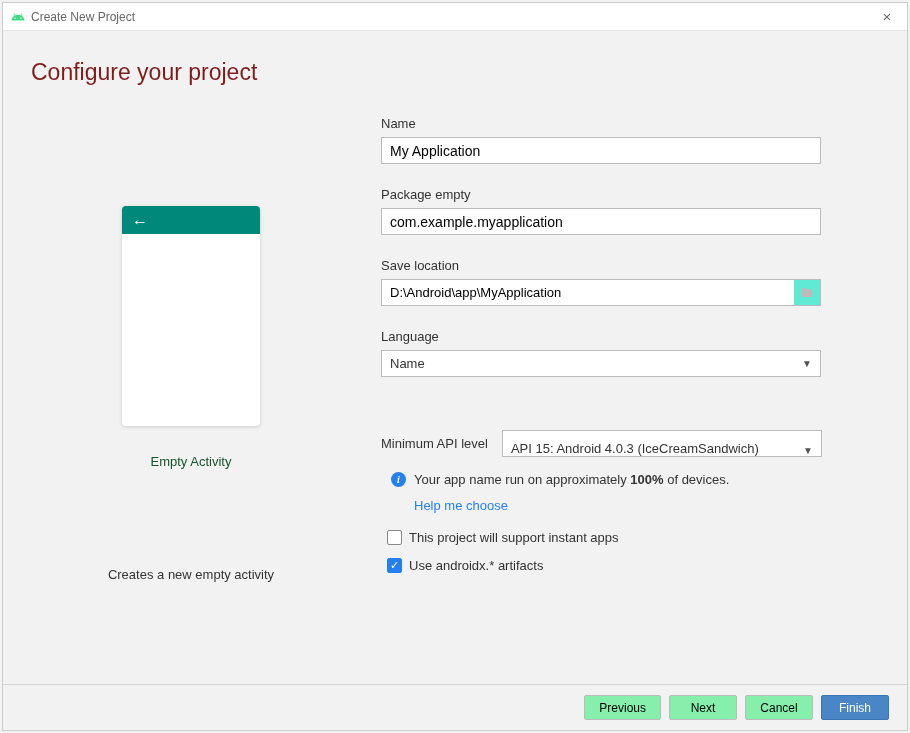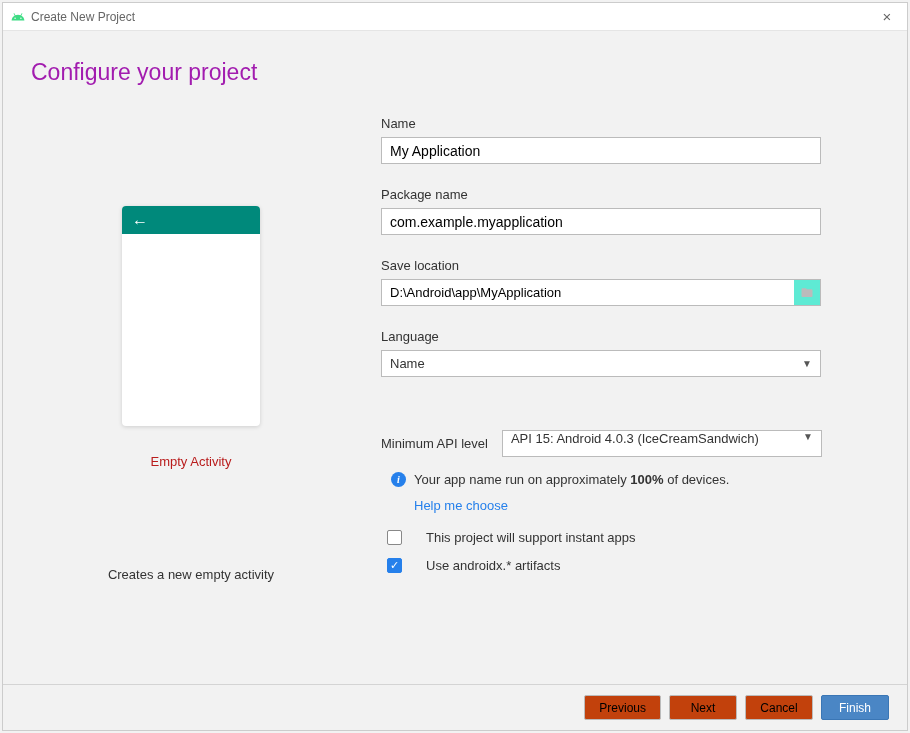--- a/index.html
+++ b/index.html
@@ -51,21 +51,21 @@
       flex: 1;
       background: #f2f2f2;
       display: flex;
       flex-direction: column;
       overflow: hidden;
     }
     .page-title {
       font-size: 23px;
       font-weight: normal;
       padding: 28px 28px 20px 28px;
-      color: #a21caf;
+      color: #7f1d1d;
     }
     .content {
       flex: 1;
       display: flex;
       padding: 0 28px;
       gap: 30px;
     }
     .left-col {
       width: 320px;
       display: flex;
@@ -88,21 +88,21 @@
       align-items: center;
       padding-left: 10px;
     }
     .phone-back-arrow {
       color: #fff;
       font-size: 16px;
     }
     .template-name {
       margin-top: 28px;
       font-size: 13px;
-      color: #b91c1c;
+      color: #14532d;
     }
     .template-desc {
       margin-top: 98px;
       font-size: 13px;
       color: #333;
     }
     .right-col {
       flex: 1;
       display: flex;
       flex-direction: column;
@@ -172,21 +172,21 @@
       margin-bottom: 8px;
     }
     .api-select {
       width: 320px;
       height: 27px;
       border: 1px solid #bbb;
       padding: 0 8px;
       font-size: 13px;
       background: #fff;
       display: flex;
-      align-items: flex-start;
+      align-items: flex-end;
       justify-content: space-between;
       cursor: pointer;
     }
     .info-row {
       display: flex;
       align-items: center;
       padding-left: 10px;
       font-size: 13px;
       color: #333;
       margin-bottom: 4px;
@@ -209,21 +209,21 @@
     .help-link {
       color: #2680eb;
       padding-left: 33px;
       margin-bottom: 10px;
       cursor: pointer;
       font-size: 13px;
     }
     .checkbox-row {
       display: flex;
       align-items: flex-start;
-      gap: 24px;
+      gap: 7px;
       padding-left: 6px;
       margin-bottom: 6px;
       font-size: 13px;
     }
     .checkbox {
       width: 15px;
       height: 15px;
       border: 1px solid #888;
       border-radius: 2px;
       background: #fff;
@@ -247,21 +247,21 @@
       justify-content: flex-end;
       gap: 8px;
       padding-right: 18px;
     }
     .btn {
       height: 25px;
       min-width: 68px;
       padding: 0 14px;
       font-size: 12px;
       border: 1px solid #bbb;
-      background: #c2410c;
+      background: #86efac;
       cursor: pointer;
       border-radius: 2px;
     }
     .btn-primary {
       background: #4a86c5;
       border-color: #3a76b5;
       color: #fff;
     }
     .bold { font-weight: 600; }
   </style>
@@ -294,21 +294,21 @@
       </div>
 
       <div class="right-col">
 
         <div class="field-group">
           <label class="field-label">Name</label>
           <input class="text-input" type="text" value="My Application" style="">
         </div>
 
         <div class="field-group">
-          <label class="field-label">Package name</label>
+          <label class="field-label">Package empty</label>
           <input class="text-input" type="text" value="com.example.myapplication" style="">
         </div>
 
         <div class="field-group">
           <label class="field-label">Save location</label>
           <div class="input-with-icon">
             <input type="text" value="D:\Android\app\MyApplication" style="">
             <span class="folder-icon">
               <svg width="14" height="11" viewBox="0 0 24 20">
                   <path fill="#bbb" d="M10 4H4c-1.1 0-2 .9-2 2v12c0 1.1.9 2 2 2h16c1.1 0 2-.9 2-2V8c0-1.1-.9-2-2-2h-8l-2-2z"></path>

